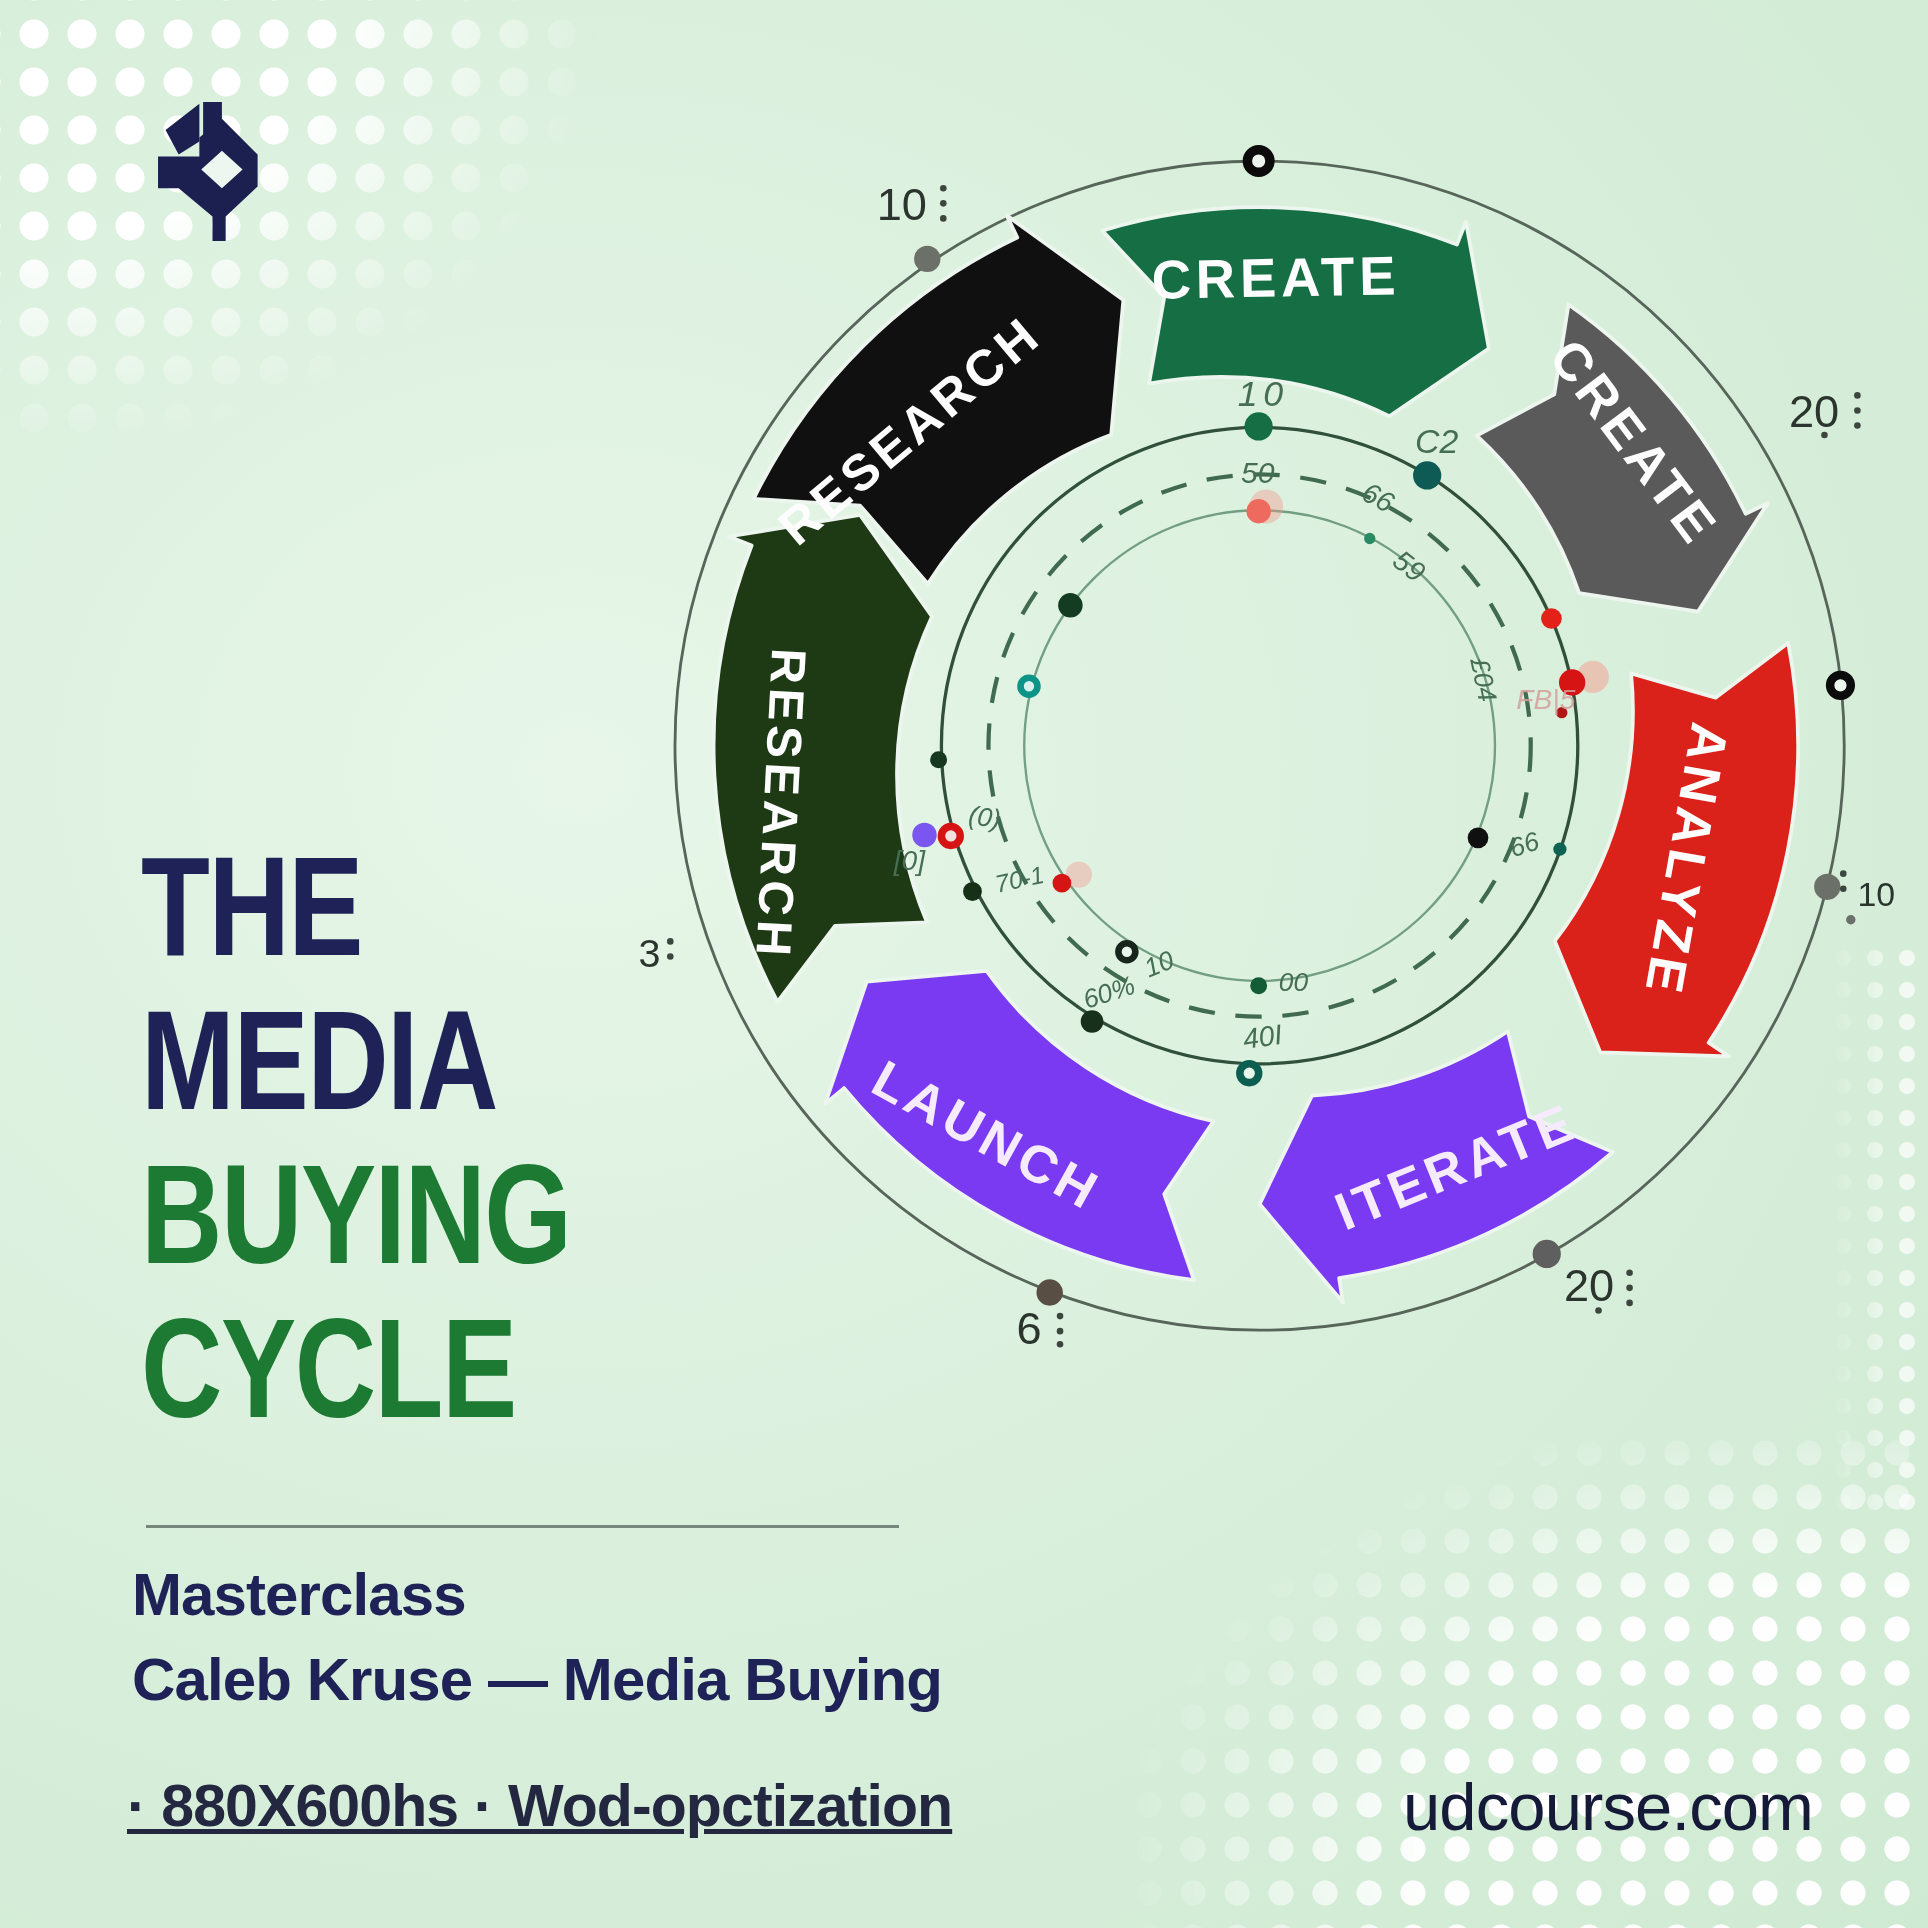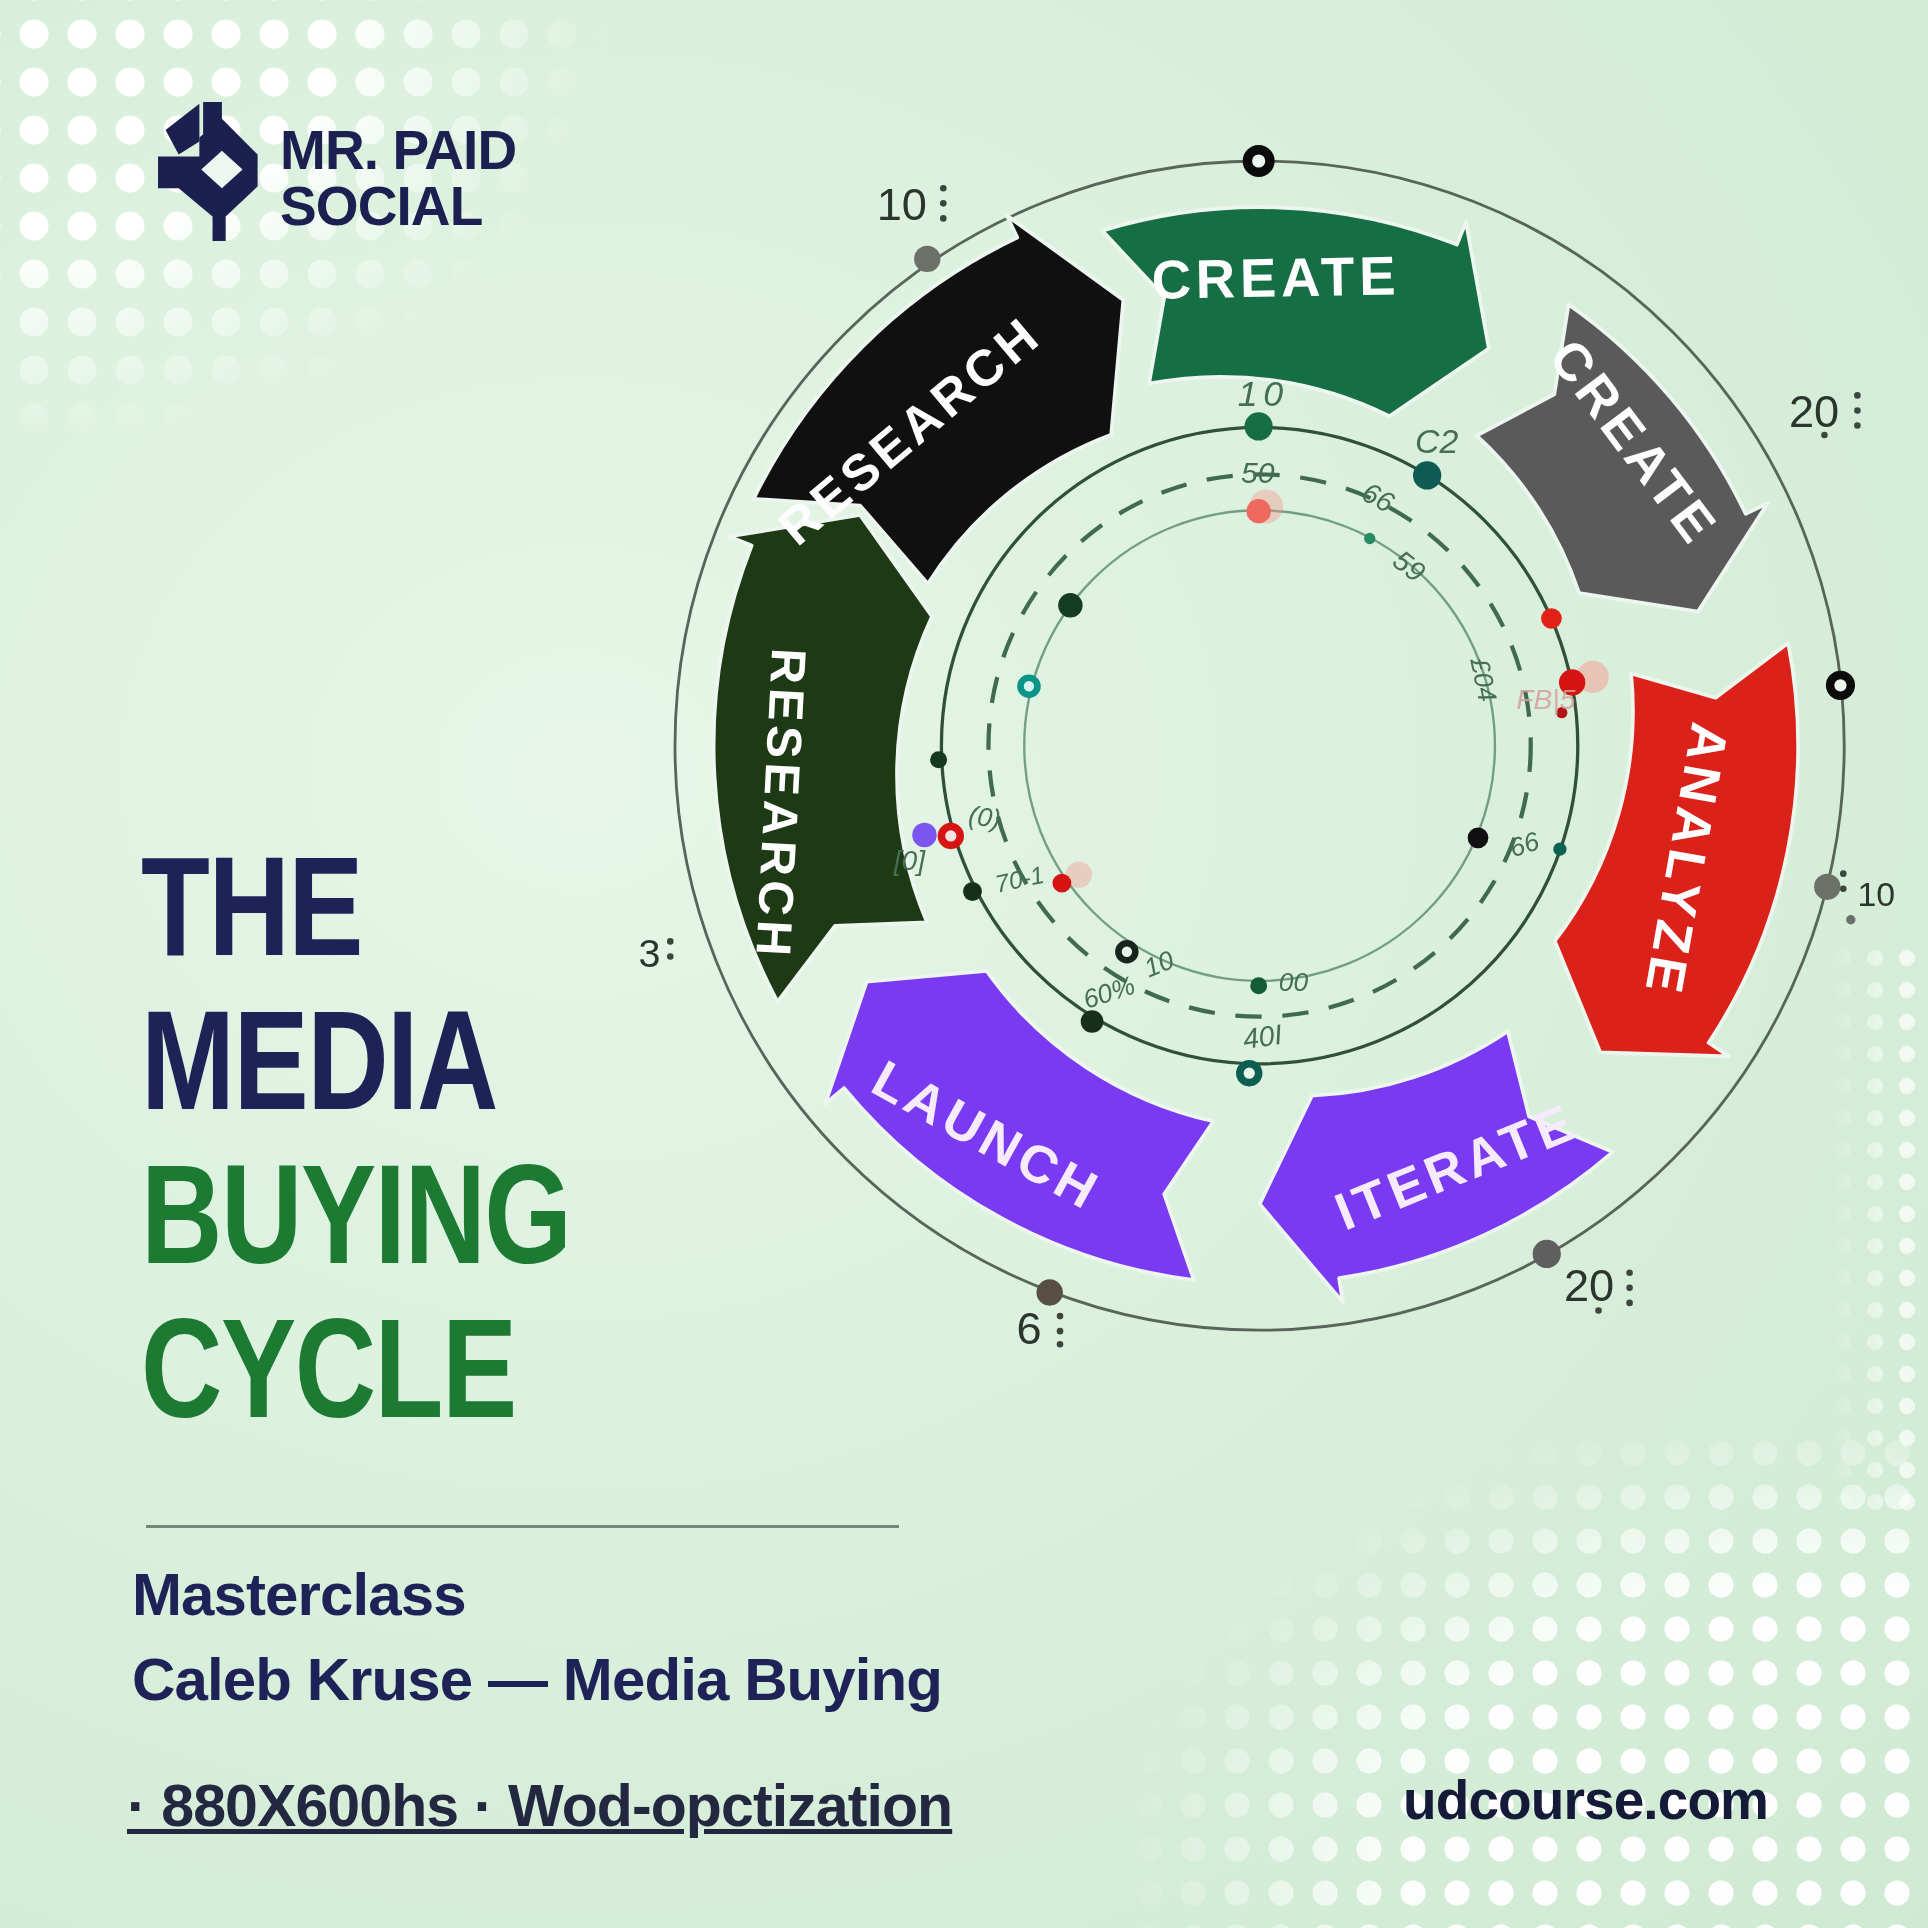--- a/index.html
+++ b/index.html
@@ -29,22 +29,22 @@
   .logo{position:absolute;left:143px;top:96px;display:flex;align-items:flex-start;gap:13px;}
   .logo-icon{width:124px;height:149px;}
   .logo-text{font-weight:700;font-size:55px;line-height:56px;color:#1b2050;letter-spacing:-0.9px;padding-top:26px;}
   .title{position:absolute;left:141px;top:829px;font-weight:700;font-size:141px;line-height:154px;
     letter-spacing:-1.9px;transform:scaleX(0.8);transform-origin:left top;white-space:nowrap;}
   .t-navy{color:#1e2256;} .t-green{color:#1d7a33;}
   .divider{position:absolute;left:146px;top:1525px;width:753px;height:2.8px;background:#64756a;opacity:.85;}
   .byline{position:absolute;left:132px;top:1552px;width:989px;font-weight:700;font-size:60px;
     line-height:85px;color:#1e2256;letter-spacing:-0.9px;}
   .specs{position:absolute;left:127px;top:1772px;font-weight:700;font-size:59px;color:#23273f;letter-spacing:-0.9px;text-decoration:underline;}
-  .site{position:absolute;left:1403px;top:1768px;width:348px;text-align:left;font-weight:700;
-    font-size:55px;color:#151a38;letter-spacing:-0.9px;}
+  .site{position:absolute;left:1403px;top:1768px;width:348px;text-align:left;font-weight:400;
+    font-size:67px;color:#151a38;letter-spacing:-0.9px;}
 </style>
 </head>
 <body>
 
 <div class="canvas">
   <div class="ht" id="ht-tl"></div>
   <div class="ht" id="ht-br"></div>
   <div class="ht" id="ht-right"></div>
 
   <svg id="cycle-svg" viewBox="0 0 2048 2048">
@@ -137,24 +137,20 @@
       <text transform="translate(966 914) rotate(0)" text-anchor="middle" dominant-baseline="central" fill="#456e55" font-size="30" font-family="&quot;Liberation Serif&quot;,serif" font-style="italic" letter-spacing="0">[0]</text>
     </svg>
 
   <header class="logo">
     <svg class="logo-icon" viewBox="0 0 132 158">
       <path d="M24 36 L60 8 L60 48 L38 62 Z" fill="#1b2050"></path>
       <path d="M64 6 L84 6 L84 56 L64 70 Z" fill="#1b2050"></path>
       <path d="M16 64 L60 64 L60 44 L84 24 L122 62 L122 96 L88 128 L88 154 L74 154 L74 128 L38 98 L16 98 Z" fill="#1b2050"></path>
       <path d="M84 58 L106 78 L84 98 L62 78 Z" fill="#eef7ef"></path>
     </svg>
-    <div class="logo-text">
-      <div>MR. PAID</div>
-      <div>SOCIAL</div>
-    </div>
   </header>
 
   <div class="title">
     <div class="t-navy">THE</div>
     <div class="t-navy">MEDIA</div>
     <div class="t-green">BUYING</div>
     <div class="t-green">CYCLE</div>
   </div>
 
   <div class="divider"></div>

